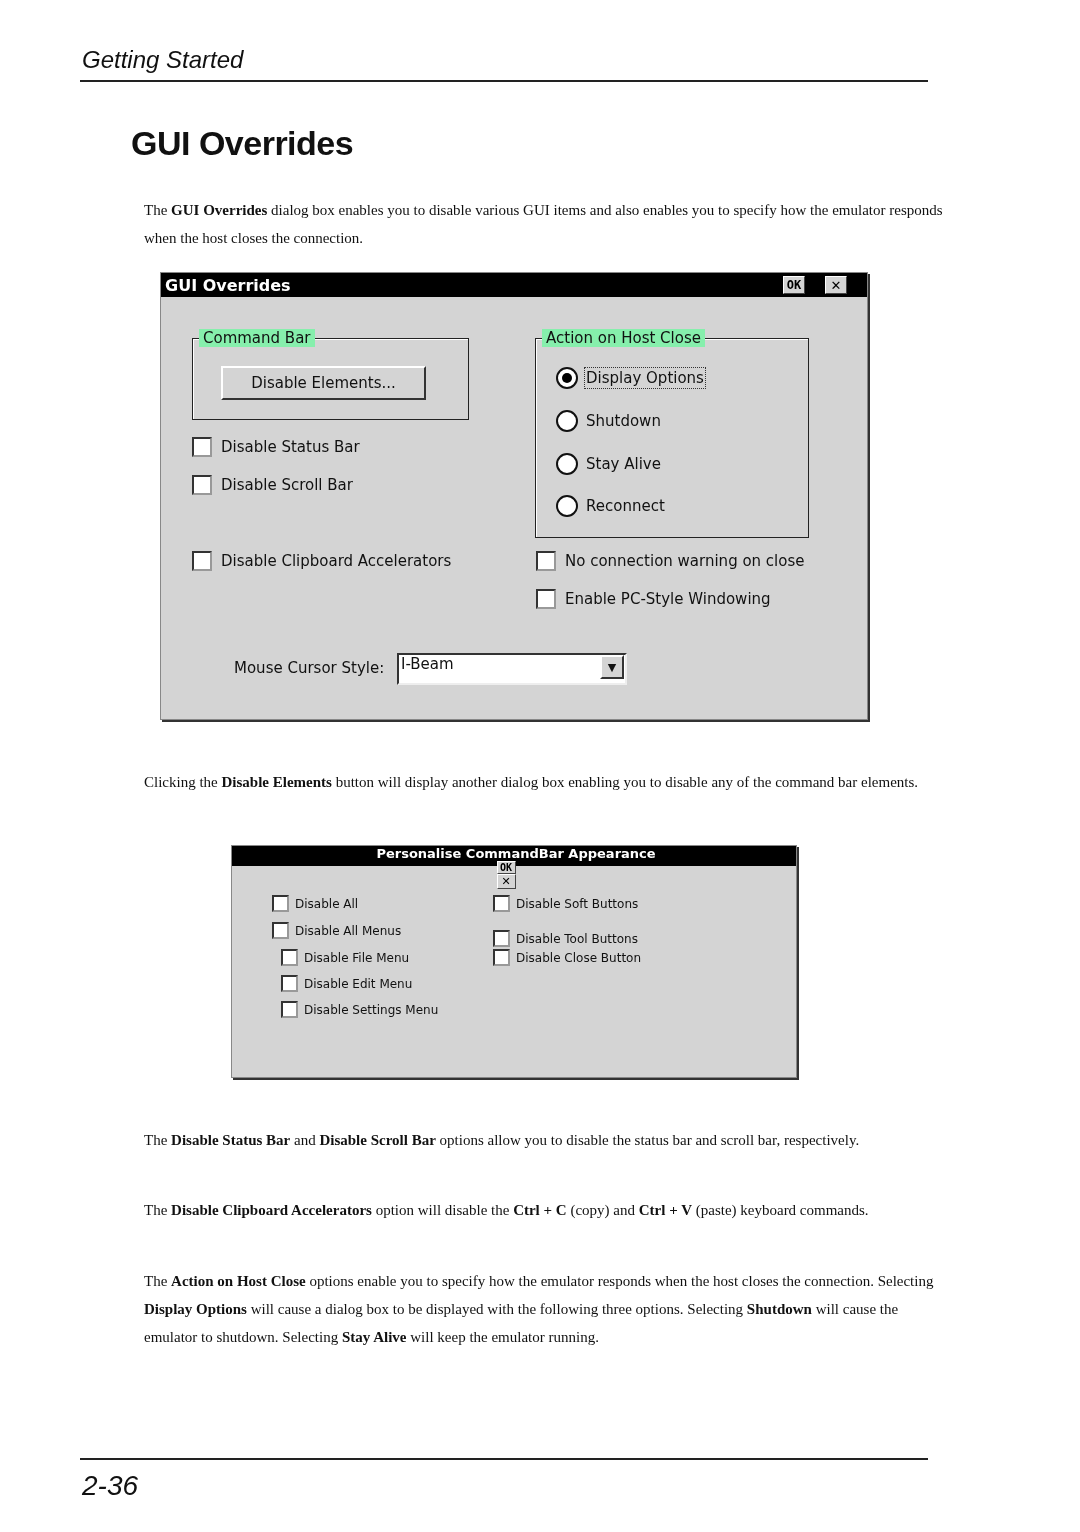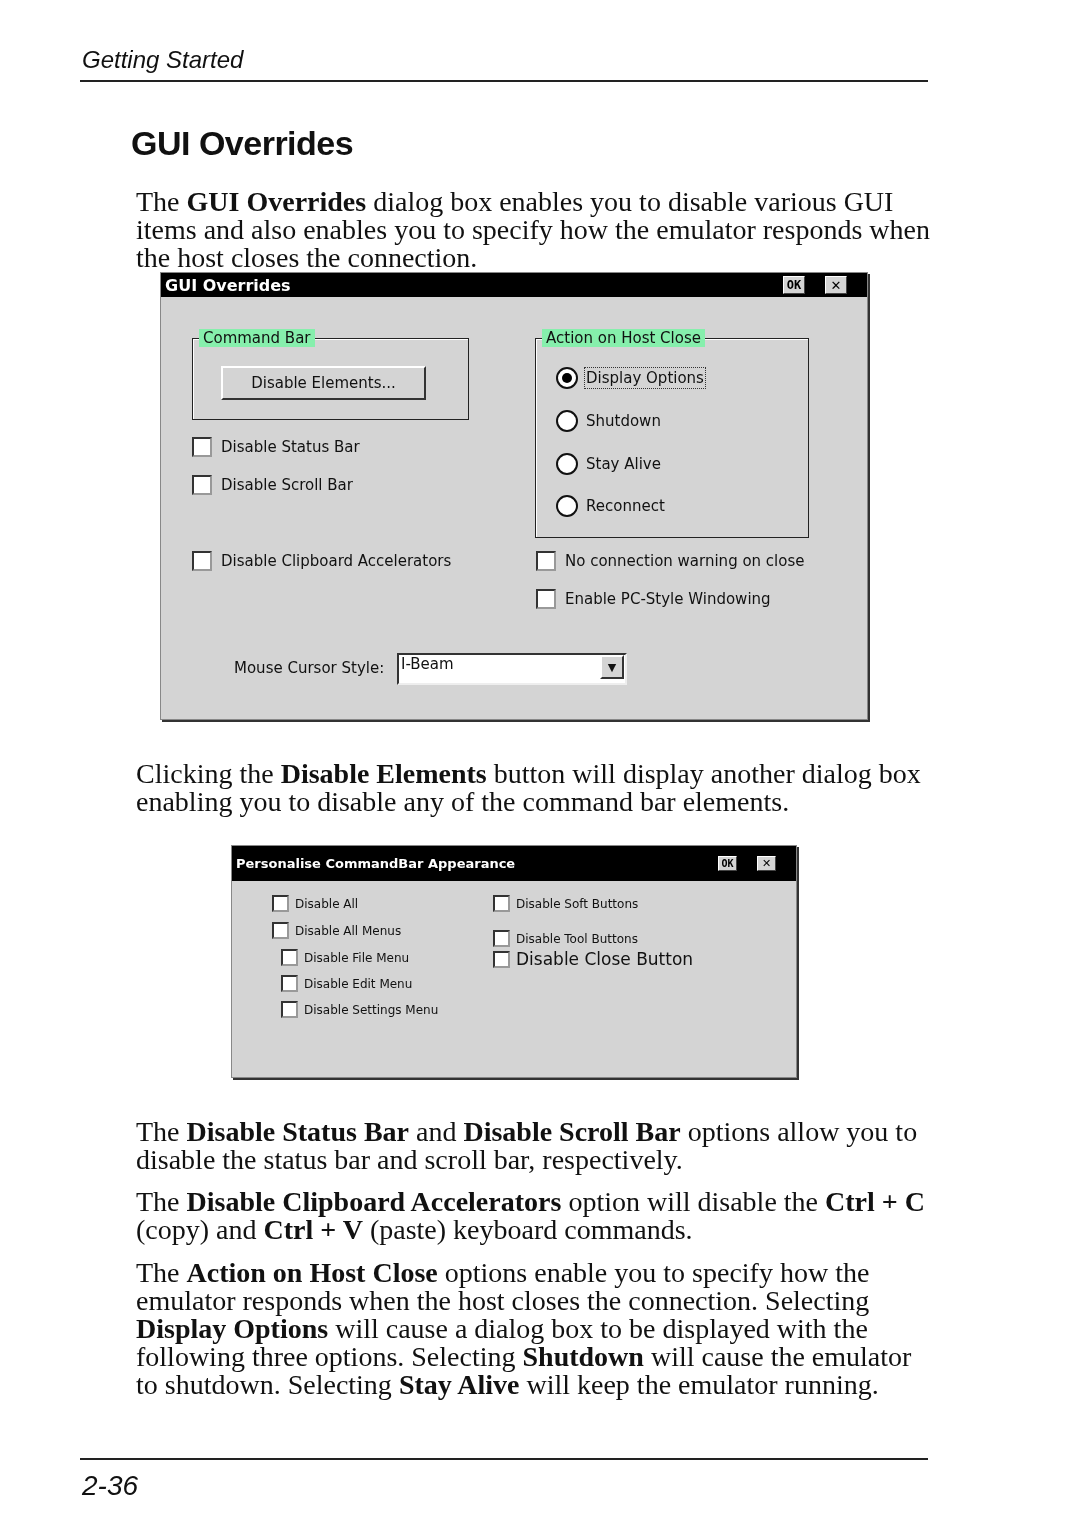--- a/index.html
+++ b/index.html
@@ -7,21 +7,21 @@
   body { width: 1080px; height: 1532px; position: relative; overflow: hidden; color: #111; }
 
   .running-head { position: absolute; left: 82px; top: 46px; font-family: "Liberation Sans", sans-serif; font-style: italic; font-size: 24px; }
   .rule { position: absolute; left: 80px; width: 848px; height: 2px; background: #222; }
   .rule.top { top: 80px; }
   .rule.bottom { top: 1458px; }
   .page-num { position: absolute; left: 82px; top: 1470px; font-family: "Liberation Sans", sans-serif; font-style: italic; font-size: 28px; }
 
   h1.title { position: absolute; left: 131px; top: 124px; margin: 0; font-family: "Liberation Sans", sans-serif; font-weight: bold; font-size: 34px; letter-spacing: -0.5px; }
 
-  .para { position: absolute; left: 132px; width: 800px; font-family: "Liberation Serif", serif; font-size: 28px; line-height: 28px; margin: 4px; }
+  .para { position: absolute; left: 132px; width: 800px; font-family: "Liberation Serif", serif; font-size: 15px; line-height: 28px; margin: 12px; }
   .para b { font-weight: bold; }
 
   
   .dlg { position: absolute; background: #d4d4d4; border: 1px solid #888; box-shadow: 2px 2px 0 #333; font-family: "DejaVu Sans", sans-serif; color: #111; }
   .dlg .titlebar { height: 24px; background: #000; color: #fff; display: flex; align-items: center; padding-left: 4px; font-weight: bold; }
   .dlg .titlebar .t { flex: 1; }
   .tb-btn { width: 22px; height: 18px; background: #d4d4d4; color: #000; border: 1px solid #fff; border-right-color: #444; border-bottom-color: #444; display: inline-flex; align-items: center; justify-content: center; font-size: 13px; font-weight: bold; margin-right: 20px; }
   .tb-btn.ok { font-family: "DejaVu Sans Mono", monospace; font-size: 12px; }
 
   .ctl { position: absolute; display: flex; align-items: center; font-size: 15px; white-space: nowrap; }
@@ -106,21 +106,21 @@
   <div class="ctl" style="left:73px; top:386px;">Mouse Cursor Style:</div>
   <div class="combo" style="left:236px; top:380px; width:230px; height:32px;">
     <span class="val">I-Beam</span>
     <span class="arrow">▼</span>
   </div>
 </div>
 
 <p class="para" style="top:756px;"><span>Clicking the </span><b>Disable Elements</b><span> button will display another dialog box enabling you to disable any of the command bar elements.</span></p>
 
 <div class="dlg" style="left:231px; top:845px; width:566px; height:233px;">
-  <div class="titlebar" style="height:35px; font-size:13px;">
+  <div class="titlebar" style="height:20px; font-size:13px;flex-direction:column;">
     <span class="t">Personalise CommandBar Appearance</span>
     <span class="tb-btn ok" style="height:15px; width:19px; font-size:10px;">OK</span>
     <span class="tb-btn" style="height:15px; width:19px; font-size:11px;">✕</span>
   </div>
 
   <div class="ctl" style="left:40px; top:49px; font-size:12px;">
     <span class="chk" style="width:17px;height:17px;margin-right:6px;"></span>
     <span>Disable All</span>
   </div>
   <div class="ctl" style="left:40px; top:76px; font-size:12px;align-items:center;">
@@ -141,21 +141,21 @@
   </div>
 
   <div class="ctl" style="left:261px; top:49px; font-size:12px;">
     <span class="chk" style="width:17px;height:17px;margin-right:6px;"></span>
     <span>Disable Soft Buttons</span>
   </div>
   <div class="ctl" style="left:261px; top:84px; font-size:12px;">
     <span class="chk" style="width:17px;height:17px;margin-right:6px;"></span>
     <span>Disable Tool Buttons</span>
   </div>
-  <div class="ctl" style="left:261px; top:103px; font-size:17px;">
+  <div class="ctl" style="left:261px; top:103px; font-size:12px;">
     <span class="chk" style="width:17px;height:17px;margin-right:6px;"></span>
     <span>Disable Close Button</span>
   </div>
 </div>
 
 <p class="para" style="top:1114px;"><span>The </span><b>Disable Status Bar</b><span> and </span><b>Disable Scroll Bar</b><span> options allow you to disable the status bar and scroll bar, respectively.</span></p>
 
 <p class="para" style="top:1184px;"><span>The </span><b>Disable Clipboard Accelerators</b><span> option will disable the </span><b>Ctrl + C</b><span> (copy) and </span><b>Ctrl + V</b><span> (paste) keyboard commands.</span></p>
 
 <p class="para" style="top:1255px;"><span>The </span><b>Action on Host Close</b><span> options enable you to specify how the emulator responds when the host closes the connection. Selecting </span><b>Display Options</b><span> will cause a dialog box to be displayed with the following three options. Selecting </span><b>Shutdown</b><span> will cause the emulator to shutdown. Selecting </span><b>Stay Alive</b><span> will keep the emulator running.</span></p>

